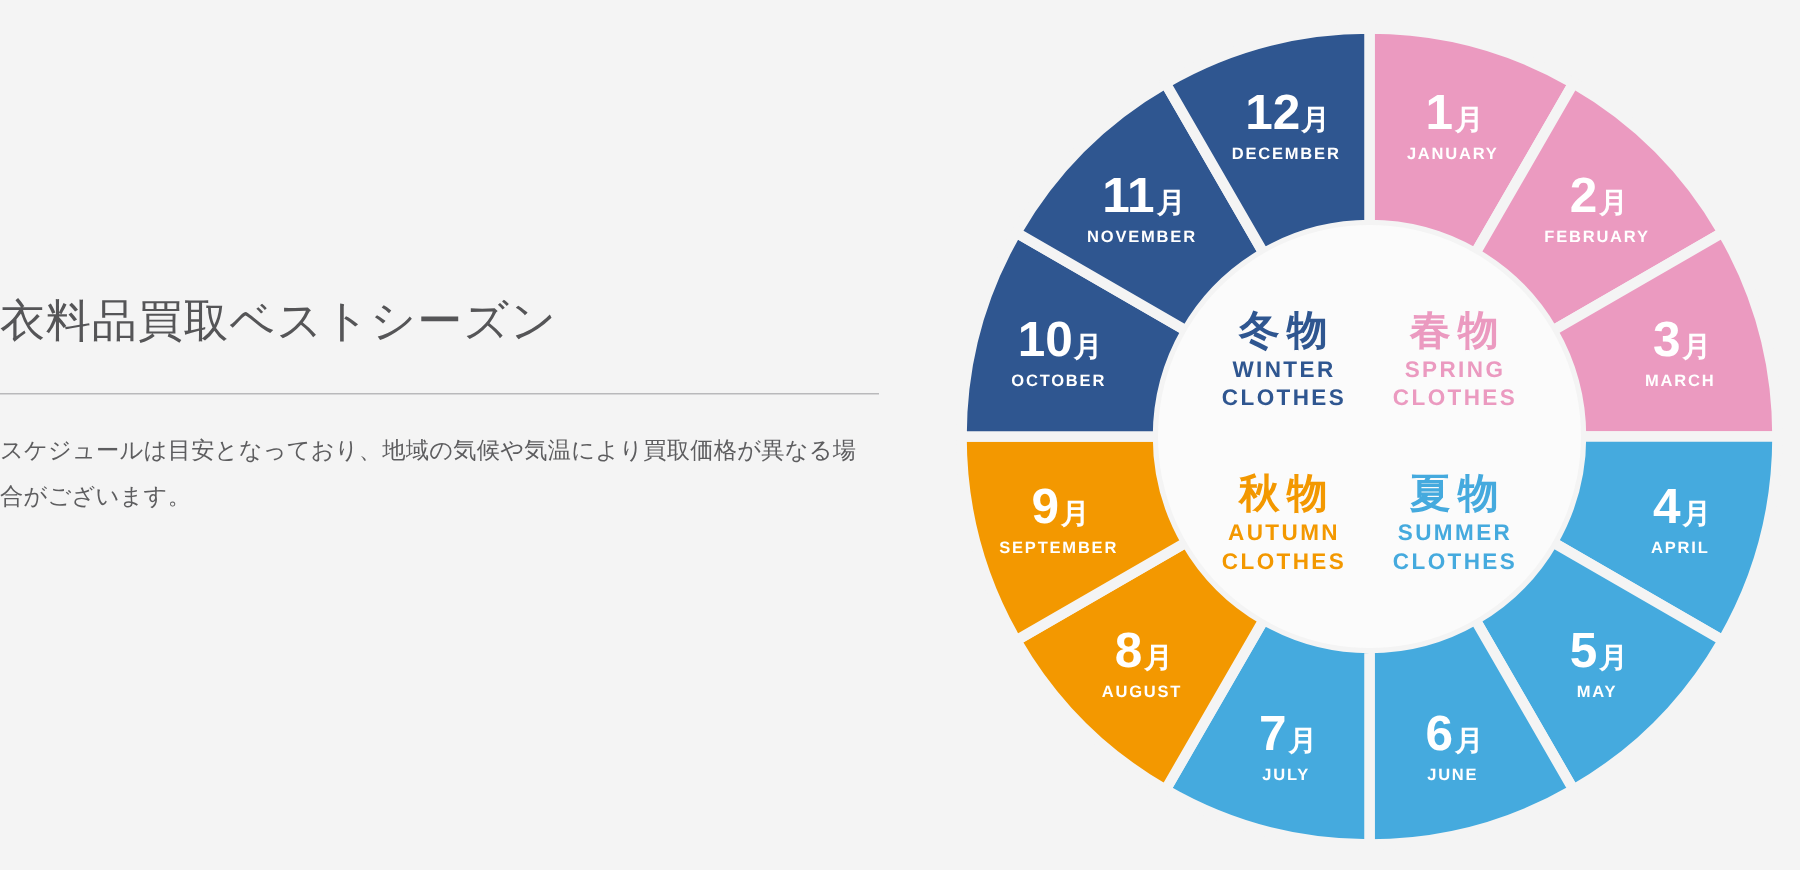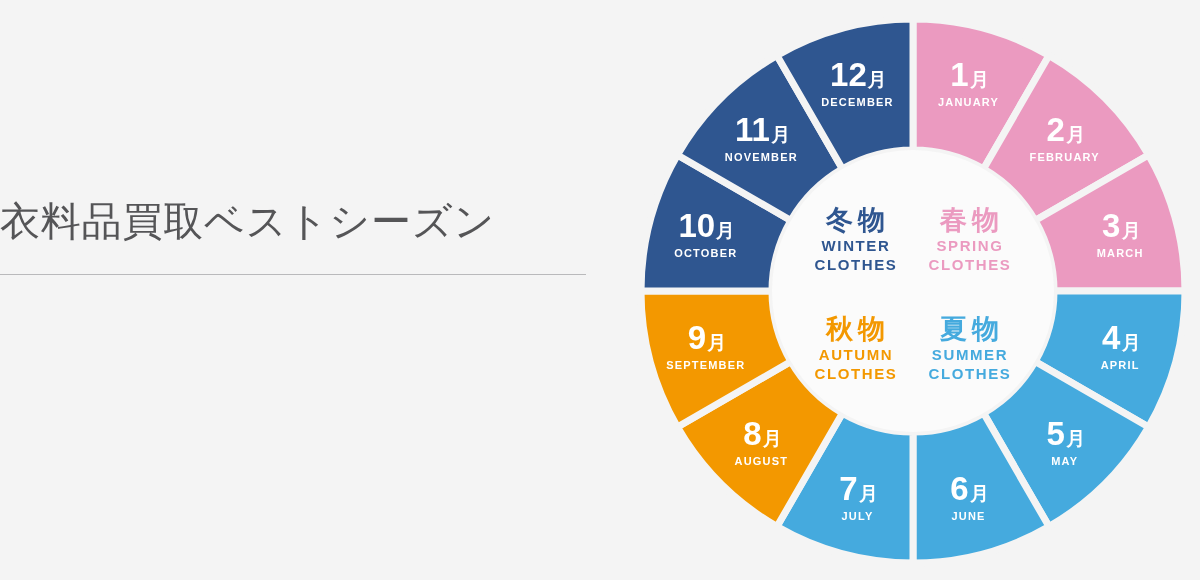--- a/index.html
+++ b/index.html
@@ -16,21 +16,21 @@
   }
 
   
   #text-panel {
     position: absolute;
     left: 0px;
     top: 196px;
     width: 586px;
   }
   #page-title {
-    font-size: 40px;
+    font-size: 30px;
     font-weight: 400;
     color: #555557;
     letter-spacing: 0.02em;
     margin: 0;
     padding: 0 0 28px 0;
     line-height: 1.25;
     white-space: nowrap;
   }
   #title-rule {
     height: 1px;
@@ -96,20 +96,21 @@
     letter-spacing: 1.6px;
     text-anchor: middle;
   }
 </style>
 </head>
 <body>
 
 <div id="text-panel">
   <h1 id="page-title">衣料品買取ベストシーズン</h1>
   <div id="title-rule"></div>
+  <p id="page-description">スケジュールは目安となっており、地域の気候や気温により買取価格が異なる場合がございます。</p>
 </div>
 
 <div id="donut-chart">
   <svg viewBox="0 0 586 586" width="586" height="586">
     <g id="segments-group">
         <g>
           <path class="seg-path" d="M293,21 A272,272 0 0 1 429,57.44109017063269 L363.5,170.89041806639415 A141,141 0 0 0 293,152 Z" fill="#eb9ac0"></path>
           <text class="month-num" x="339.5166851744907" y="87.80891026099485">1</text>
           <text class="month-kanji" x="350.0166851744907" y="87.80891026099485">月</text>
           <text class="month-en" x="348.5166851744907" y="107.80891026099485">JANUARY</text>

